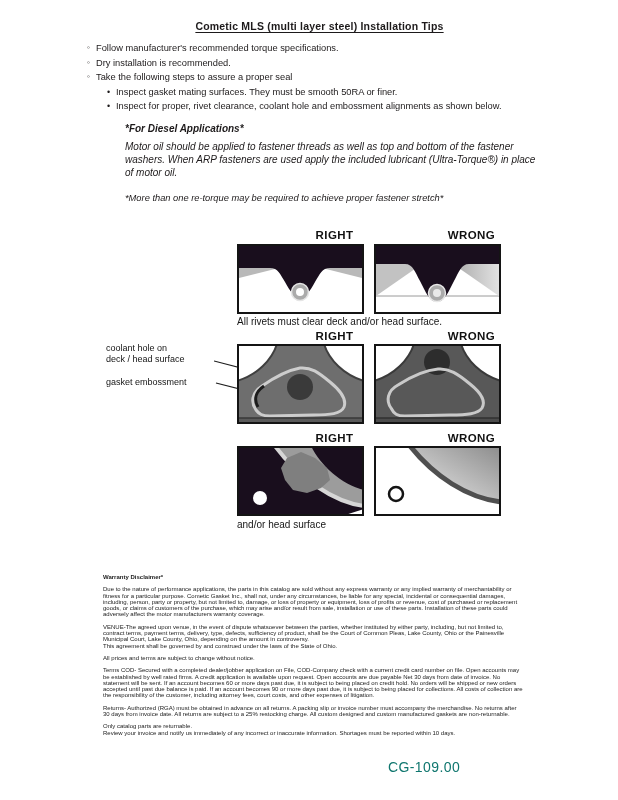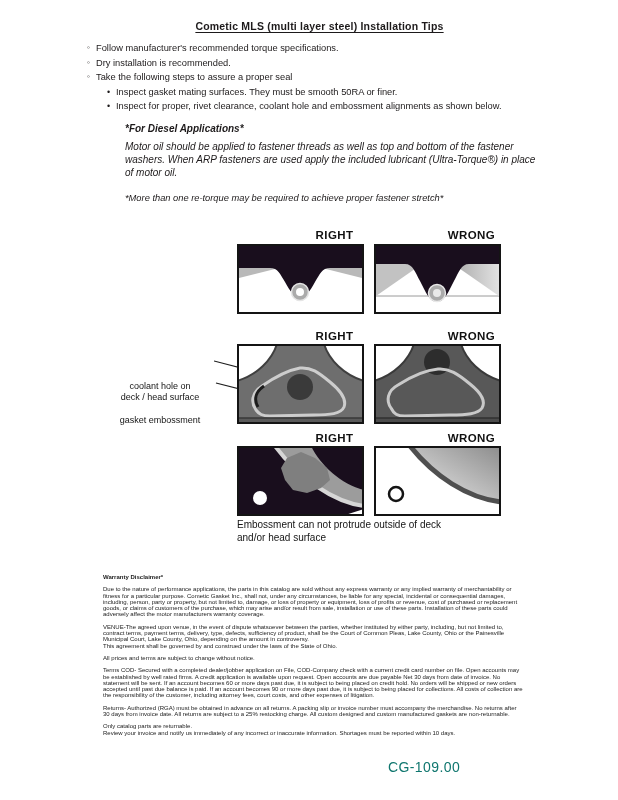--- a/index.html
+++ b/index.html
@@ -22,22 +22,22 @@
   .diesel { margin-left:38px; margin-top:9px; width:412px;font-style:italic; }
   .diesel-h { font-size:10px; font-weight:bold; margin:0 0 6px 0; }
   .body-p { font-size:10px; line-height:13.2px; margin:0 0 10px 0; }
   .note-p { font-size:9.3px; line-height:13.2px; margin:12px 0 0 0; }
   
   .dg-hdr { position:absolute; width:127px; text-align:center; font-size:11.5px;
             font-weight:bold; letter-spacing:.4px; color:#111;margin-left:34px; }
   .dg-box { position:absolute; width:127px; height:70px; }
   .dg-box2 { position:absolute; width:127px; height:80px; }
   .dg-cap { position:absolute; font-size:10px; color:#151515; line-height:12.5px; }
-  .dg-lbl { position:absolute; width:108px; text-align:center; font-size:9px;
-            line-height:10.5px; color:#151515;margin-top:38px; }
+  .dg-lbl { position:absolute; width:108px; text-align:left; font-size:9px;
+            line-height:10.5px; color:#151515; }
   .leader-svg { position:absolute; left:214px; top:350px; }
   
   #fine-print { position:absolute; left:103px; top:574px; width:420px;
                 font-size:6px; line-height:6.3px; color:#222; }
   .fp-h { font-weight:bold; margin:0 0 6px 0; }
   .fp-p { margin:0 0 6px 0; }
   .fp-p0 { margin:0; }
   
   #page-number { position:absolute; left:388px; top:759px; font-size:14px;
                  letter-spacing:.4px; color:#0f766e; }
@@ -84,20 +84,21 @@
     </defs>
     <rect width="127" height="70" fill="#ffffff"></rect>
     <line x1="2" y1="52" x2="125" y2="52" stroke="#9a9a9a" stroke-width="1"></line>
     <polygon points="2,20 48,20 2,52" fill="#c2c2c2"></polygon>
     <polygon points="125,20 79,20 125,52" fill="url(#g1w)"></polygon>
     <path d="M0,0 H127 V20 H95 C87,20 85,28 80,37 C74,49 70,58 63,58 C56,58 52,49 46,37 C41,28 39,20 31,20 H0 Z" fill="#190e1d"></path>
     <circle cx="63" cy="49" r="8.5" fill="#ababab" stroke="#e8e8e8" stroke-width="1.5"></circle>
     <circle cx="63" cy="49" r="4" fill="#e9e9e9"></circle>
     <rect x="1" y="1" width="125" height="68" fill="none" stroke="#141414" stroke-width="2"></rect>
   </svg>
+  <div class="dg-cap" style="left:237px;top:316px">All rivets must clear deck and/or head surface.</div>
 
   <div class="dg-hdr" style="left:237px;top:330px">RIGHT</div>
   <div class="dg-hdr" style="left:374px;top:330px">WRONG</div>
 
   <div class="dg-lbl" style="left:106px;top:343px">
     <div>coolant hole on</div>
     <div>deck / head surface</div>
   </div>
   <div class="dg-lbl" style="left:106px;top:377px">gasket embossment</div>
   <svg class="leader-svg" width="110" height="50" viewBox="0 0 110 50">
@@ -146,21 +147,20 @@
           <stop offset="1" stop-color="#8c8c8c"></stop>
       </linearGradient>
     </defs>
     <rect width="127" height="70" fill="#ffffff"></rect>
     <path d="M34,0 H127 V56 C92,52 58,30 34,0 Z" fill="url(#g3w)"></path>
     <path d="M36,0 C60,30 93,52 127,56" fill="none" stroke="#4f4f4f" stroke-width="5"></path>
     <circle cx="22" cy="48" r="7" fill="#ffffff" stroke="#141414" stroke-width="2.5"></circle>
     <rect x="1" y="1" width="125" height="68" fill="none" stroke="#141414" stroke-width="2"></rect>
   </svg>
   <div class="dg-cap" style="left:237px;top:519px">
-    <div>Embossment can not protrude outside of deck</div>
     <div>and/or head surface</div>
   </div>
 
   <div id="fine-print">
     <p class="fp-h">Warranty Disclaimer*</p>
     <p class="fp-p">Due to the nature of performance applications, the parts in this catalog are sold without any express warranty or any implied warranty of merchantability or fitness for a particular purpose.  Cometic Gasket Inc., shall not, under any circumstances, be liable for any special, incidental or consequential damages, including, person, party or property, but not limited to, damage, or loss of property or equipment, loss of profits or revenue, cost of purchased or replacement goods, or claims of customers of the purchase, which may arise and/or result from sale, installation or use of these parts.  Installation of these parts could adversely affect the motor manufacturers warranty coverage.</p>
     <p class="fp-p0">VENUE-The agreed upon venue, in the event of dispute whatsoever between the parties, whether instituted by either party, including, but not limited to, contract terms, payment terms, delivery, type, defects, sufficiency of product, shall be the Court of Common Pleas, Lake County, Ohio or the Painesville Municipal Court, Lake County, Ohio, depending on the amount in controversy.</p>
     <p class="fp-p">This agreement shall be governed by and construed under the laws of the State of Ohio.</p>
     <p class="fp-p">All prices and terms are subject to change without notice.</p>
     <p class="fp-p">Terms COD- Secured with a completed dealer/jobber application on File, COD-Company check with a current credit card number on file.  Open accounts may be established by well rated firms.  A credit application is available upon request.  Open accounts are due payable Net 30 days from date of invoice.  No statement will be sent.  If an account becomes 60 or more days past due, it is subject to being placed on credit hold.  No orders will be shipped or new orders accepted until past due balance is paid.  If an account becomes 90 or more days past due, it is subject to being placed for collections.  All costs of collection are the responsibility of the customer, including attorney fees, court costs, and other expenses of litigation.</p>

